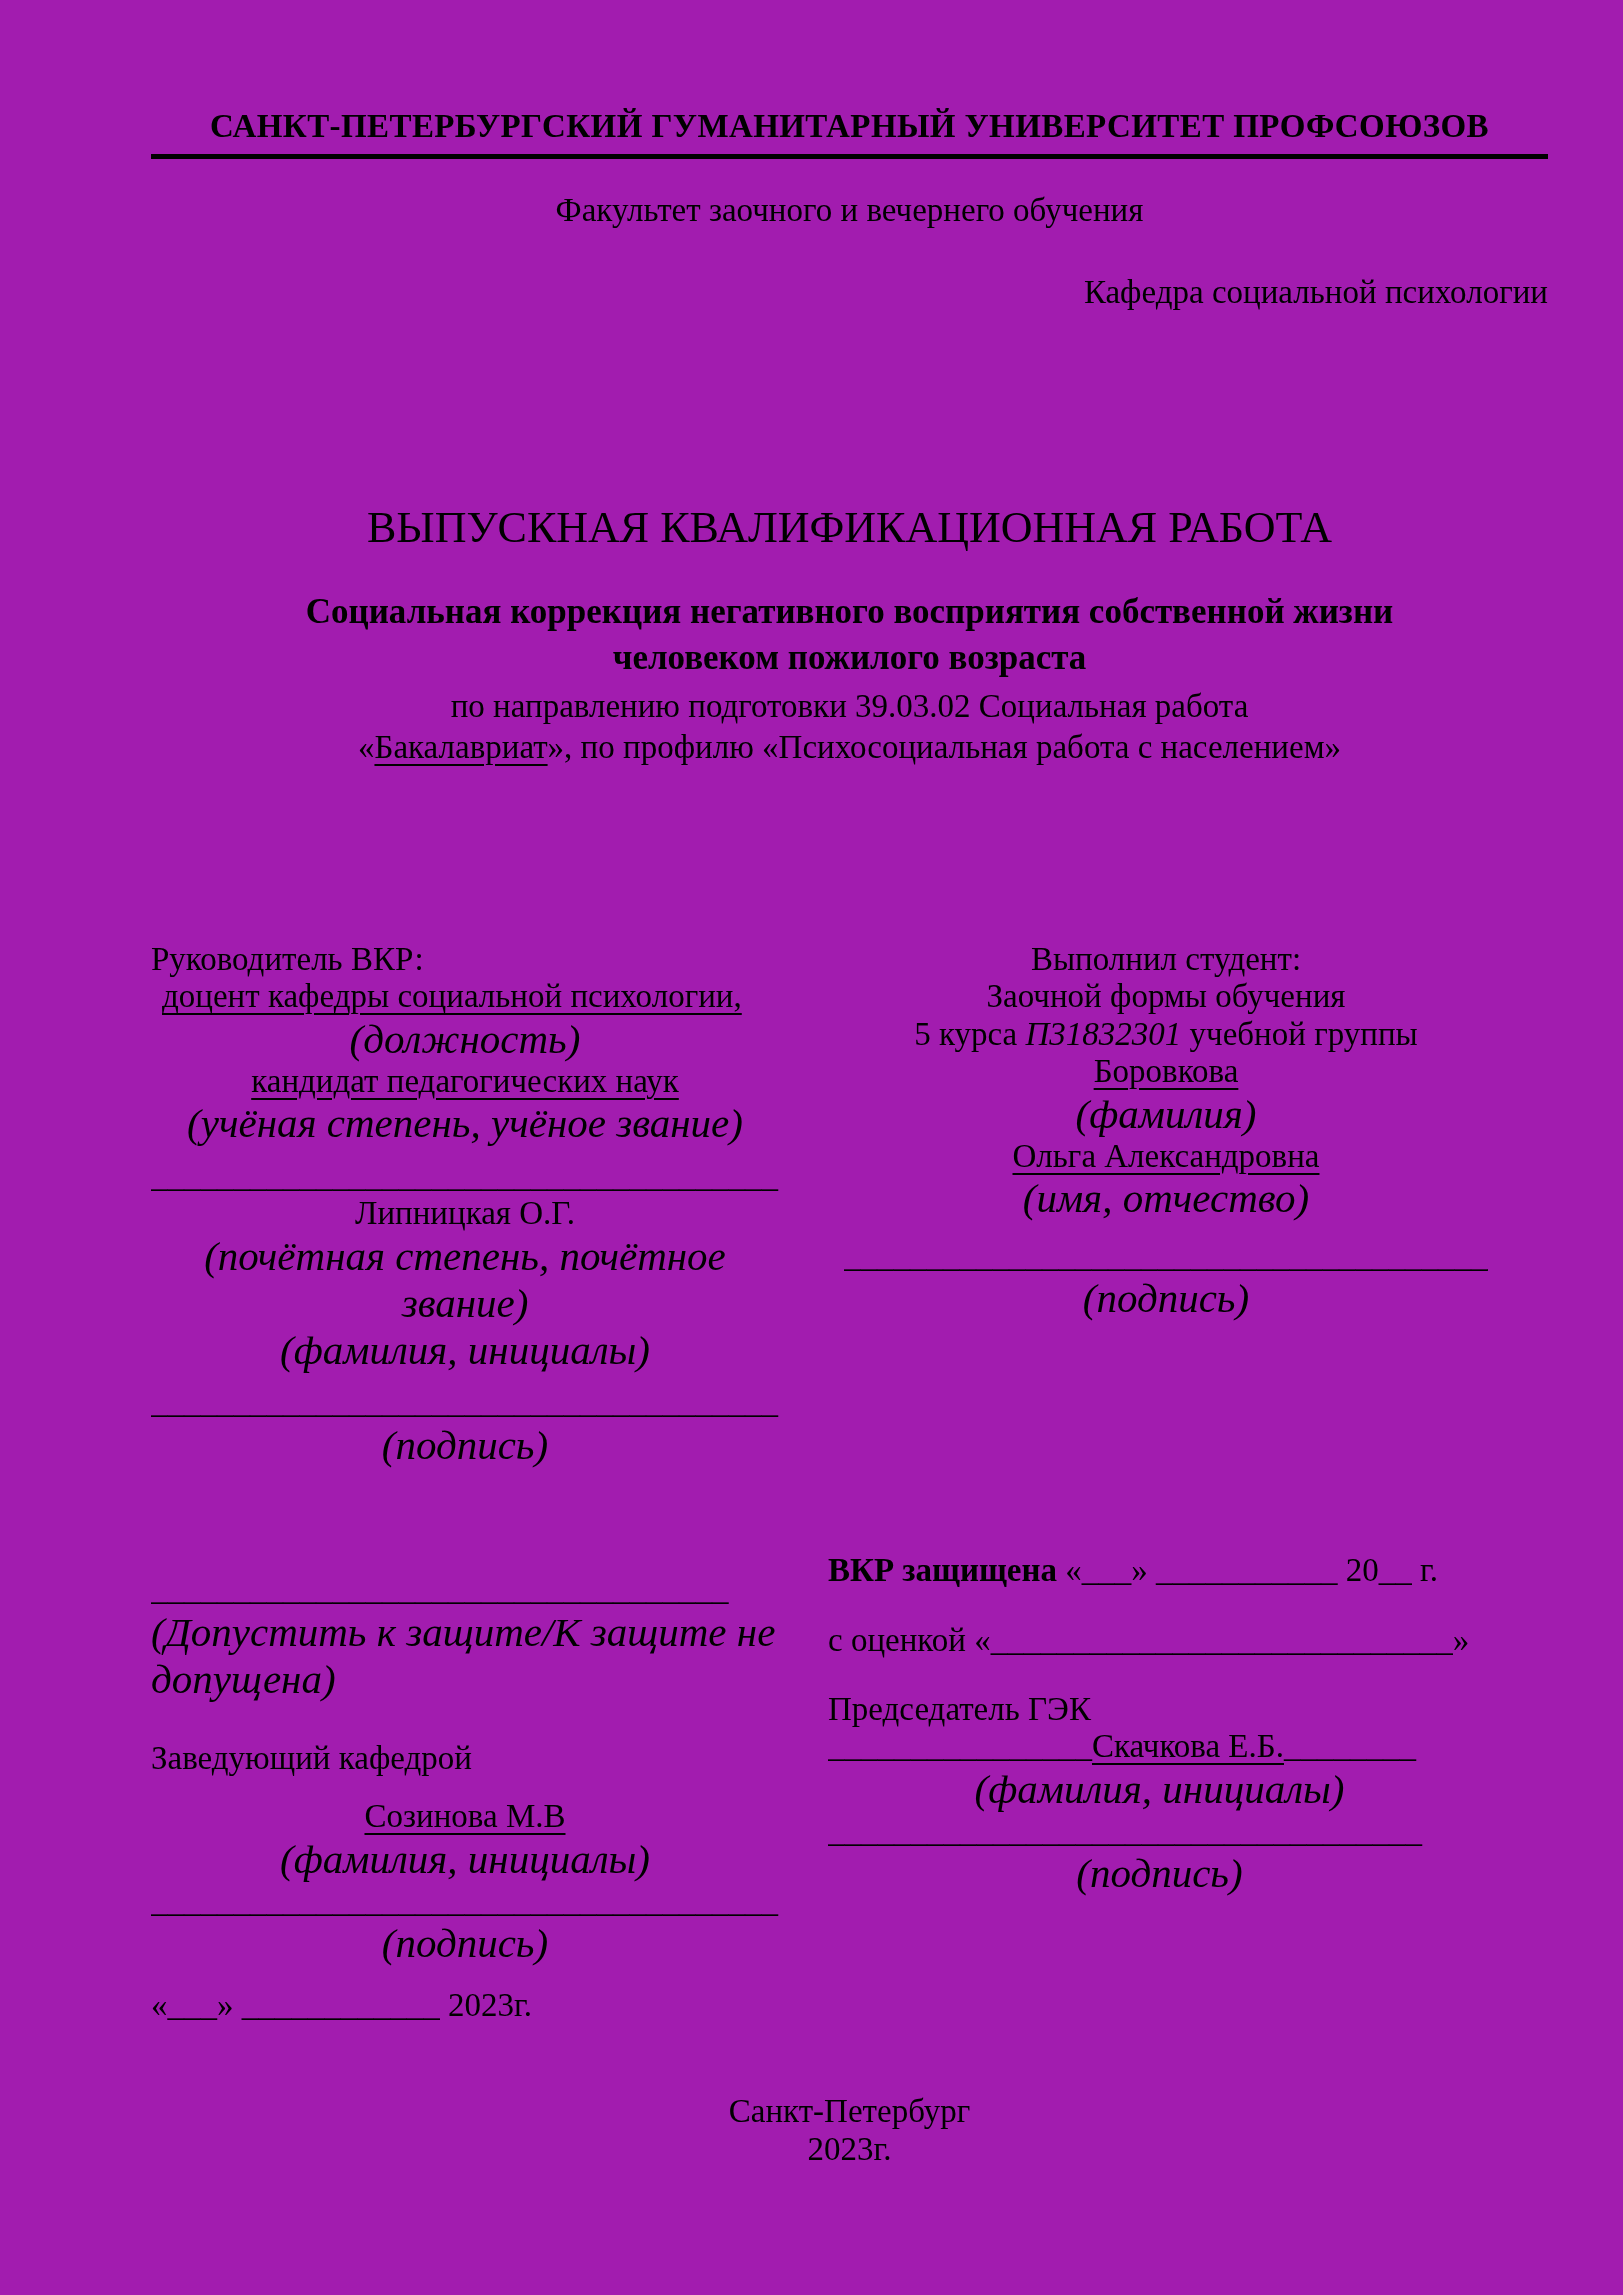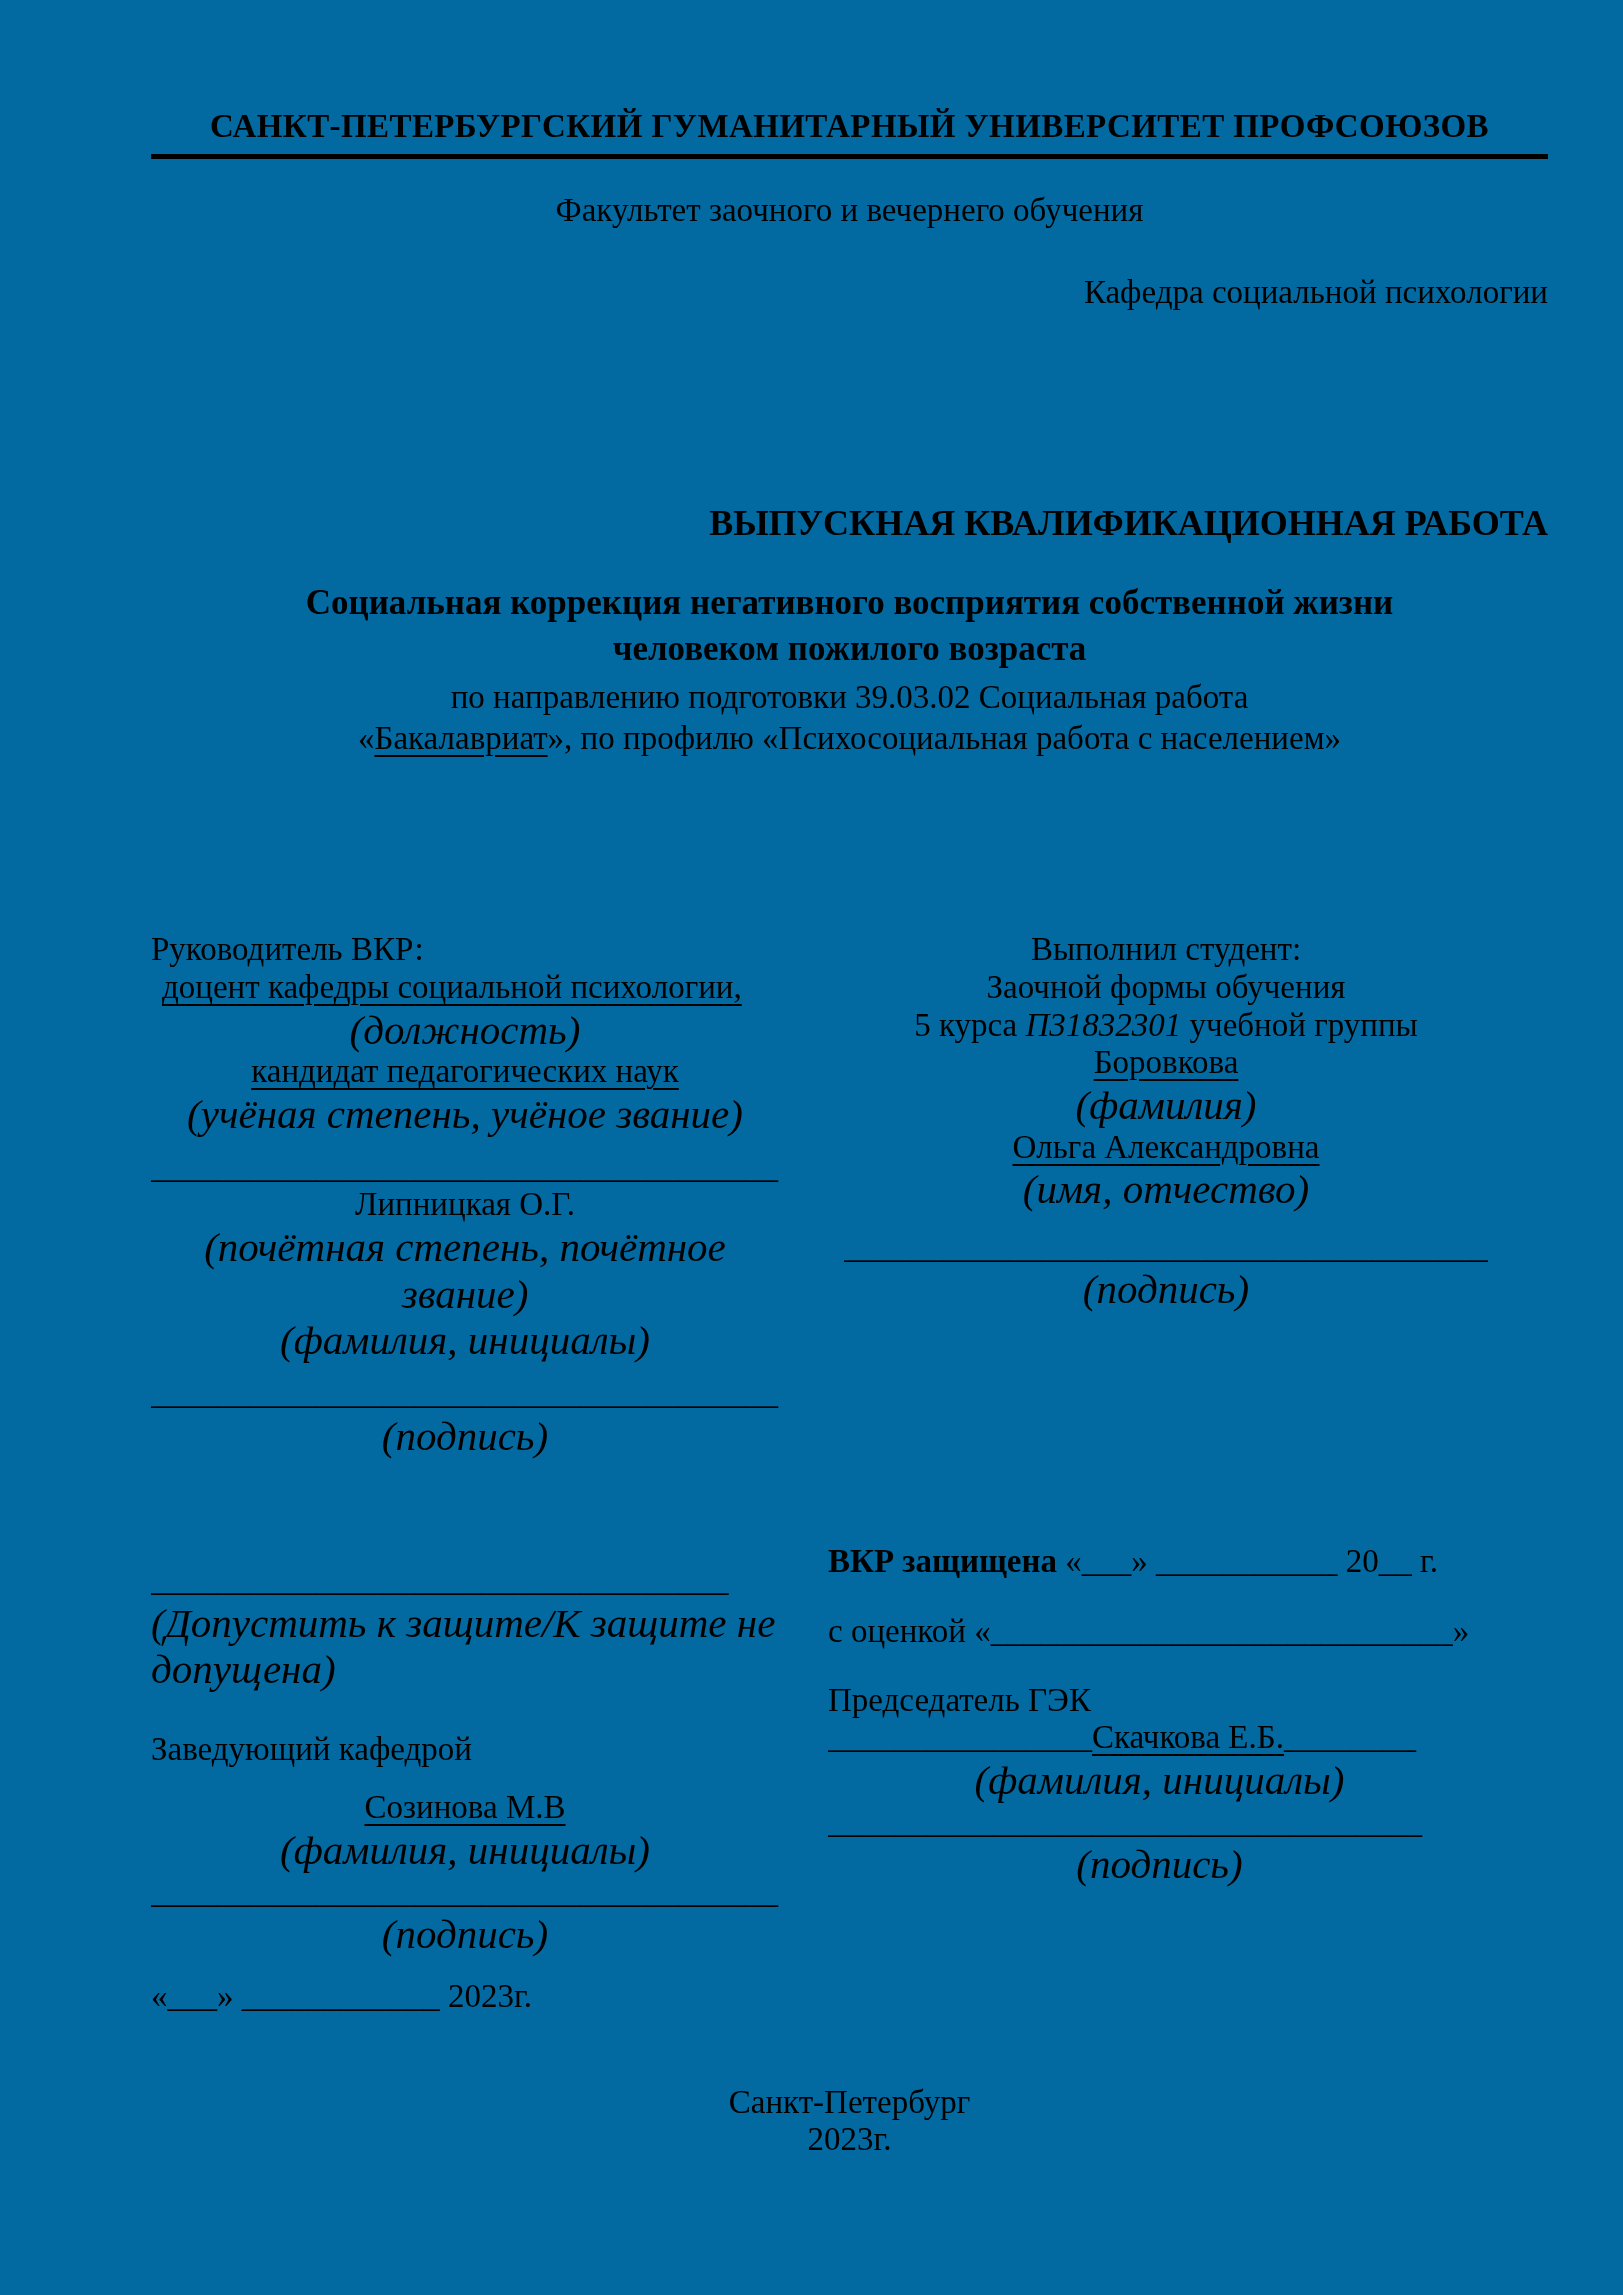--- a/index.html
+++ b/index.html
@@ -1,39 +1,39 @@
 <!DOCTYPE html>
 <html style="font-size:12.6px"><head>
 <meta charset="utf-8">
 <style>
   html, body { margin:0; padding:0; background:#ffffff; }
   * { box-sizing:border-box; }
   .page {
     position:relative;
     width:1623px; height:2295px;
-    background:#0369a1;
+    background:#a21caf;
     color:#000000;
     font-family:"Liberation Serif","DejaVu Serif",serif;
     font-size:33px;
     line-height:1.14;
     padding:108px 75px 0 151px;
     overflow:hidden;
   }
   .center { text-align:center; }
   .uni-name {
     text-align:center;
     font-weight:bold;
     font-size:33px;
     letter-spacing:0.4px;
     white-space:nowrap;
   }
   .head-rule { height:5.5px; background:#000; margin-top:7.9px; }
   .faculty   { text-align:center; margin-top:33px; }
   .department{ text-align:right;  margin-top:44px; }
-  .work-type { text-align:right; font-weight:bold; font-size:36px; margin-top:192px; }
+  .work-type { text-align:center; font-weight:normal; font-size:44px; margin-top:192px; }
   .thesis-title {
     text-align:center; font-weight:bold; font-size:35px; line-height:1.3;
     margin-top:36px;
   }
   .direction { text-align:center; margin-top:7.9px; }
   .profile   { text-align:center; margin-top:3.1px; }
   .u { text-decoration:underline; text-decoration-thickness:2.4px; text-underline-offset:6.3px; }
   .cols { display:flex; justify-content:space-between; margin-top:174px; }
   .col-left  { width:628px; }
   .col-right { width:644px; margin-right:60px; text-align:center; }

